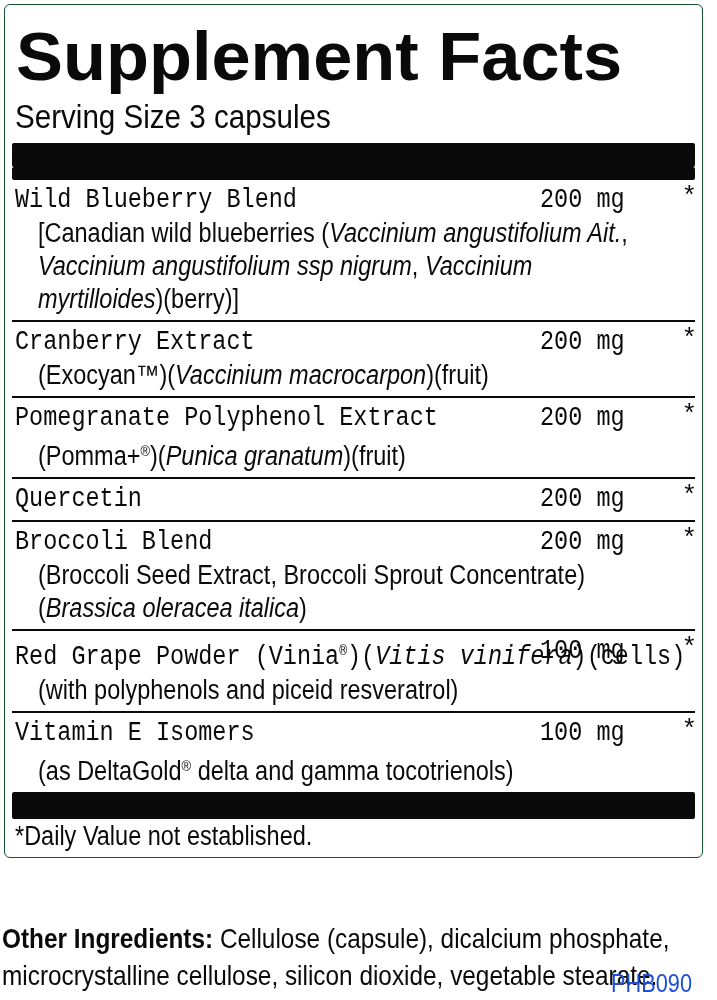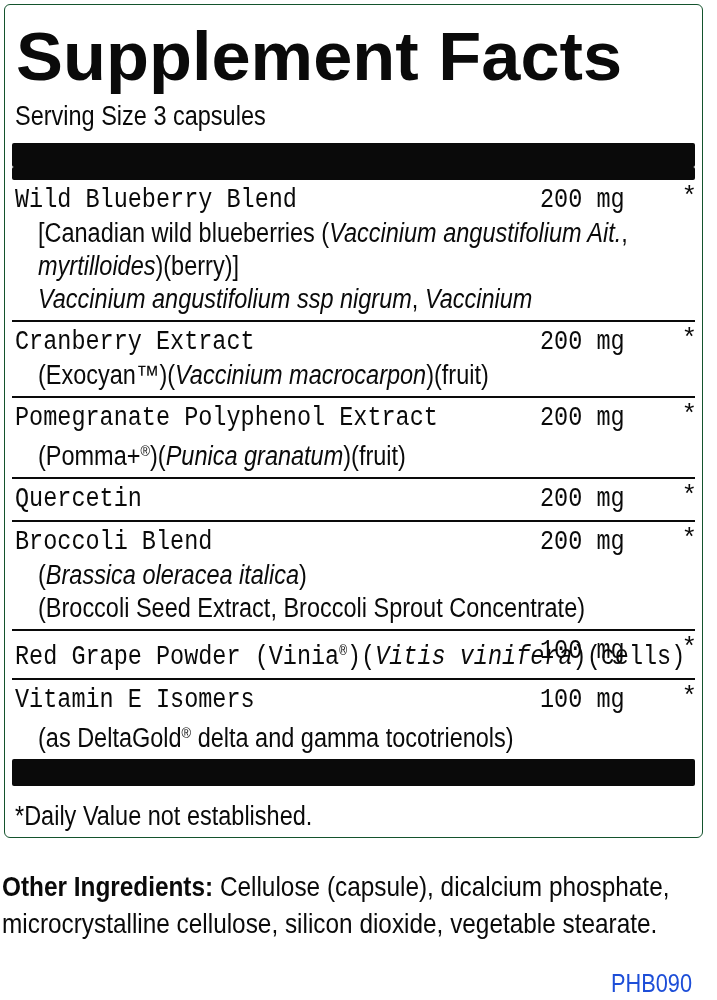--- a/index.html
+++ b/index.html
@@ -41,39 +41,39 @@
     transform-origin: 0 50%;
     white-space: pre;
   }
   .cond-r {
     display: inline-block;
     transform: scaleX(0.87);
     transform-origin: 100% 50%;
     white-space: pre;
   }
   .serving-block { padding-left: 3px; margin-top: 2px; }
-  .serving-line { font-size: 27px; line-height: 31px; }
+  .serving-line { font-size: 34px; line-height: 31px; }
   .bar { background: #0a0a0a; width: 100%; border-radius: 2px; }
   .bar-top { height: 24px; margin-top: 11px; }
   .bar-head { height: 13px; }
   .bar-bottom { height: 27px; }
   .col-head { position: relative; height: 34px; margin: 7px 0 6px 0; padding-left: 3px; font-weight: bold; font-size: 27px; line-height: 34px; }
   .col-head .right-col { position: absolute; right: -2px; top: 0; }
   .rows { }
   .row { border-top: 2px solid #0a0a0a; padding: 3px 0 4px 0; }
   .row:first-child { border-top: none; }
   .row-head { position: relative; line-height: 34px; font-size: 27px; padding-left: 3px; font-family: Liberation Mono, monospace; }
   .row-amount { position: absolute; left: 528px; top: 0; }
   .row-dv { position: absolute; right: -2px; top: -3px; font-size: 26px; }
   .sub-line { font-size: 27px; line-height: 33px; padding-left: 26px; text-decoration: underline; }
   .it { font-style: italic; }
   .bold { font-weight: bold; }
   .sup { font-size: 0.55em; vertical-align: 9px; letter-spacing: 0; }
-  .footnote-line { font-size: 27px; line-height: 34px; padding: 13px 0 4px 3px; }
-  .other-block { position: absolute; left: 2px; top: 868px; width: 713px; }
+  .footnote-line { font-size: 27px; line-height: 34px; padding: 0 0 4px 3px; }
+  .other-block { position: absolute; left: 2px; top: 920px; width: 713px; }
   .oi-line { font-size: 28px; line-height: 37px; }
   .product-code { position: absolute; right: 13px; top: 969px; font-size: 25px; color: #1d4ed8; }
 </style>
 </head>
 <body>
 
 <div class="page">
 
   <div class="facts-box">
 
@@ -89,41 +89,42 @@
 
     <div class="bar bar-top"></div>
 
 
     <div class="bar bar-head"></div>
 
     <div class="rows" id="rows">
         <div class="row">
           <div class="row-head"><span class="cond"><span>Wild Blueberry Blend</span></span><span class="row-amount"><span class="cond">200 mg</span></span><span class="row-dv">*</span></div>
           <div class="sub-line"><span class="cond"><span>[Canadian wild blueberries (</span><span class="it">Vaccinium angustifolium Ait.</span><span>,</span></span></div>
+          <div class="sub-line"><span class="cond"><span class="it">Vaccinium angustifolium ssp nigrum</span><span>, </span><span class="it">Vaccinium</span></span></div>
           <div class="sub-line"><span class="cond"><span class="it">myrtilloides</span><span>)(berry)]</span></span></div>
-          <div class="sub-line"><span class="cond"><span class="it">Vaccinium angustifolium ssp nigrum</span><span>, </span><span class="it">Vaccinium</span></span></div>
         </div>
         <div class="row">
           <div class="row-head"><span class="cond"><span>Cranberry Extract</span></span><span class="row-amount"><span class="cond">200 mg</span></span><span class="row-dv">*</span></div>
           <div class="sub-line"><span class="cond"><span>(Exocyan™)(</span><span class="it">Vaccinium macrocarpon</span><span>)(fruit)</span></span></div>
         </div>
         <div class="row">
           <div class="row-head"><span class="cond"><span>Pomegranate Polyphenol Extract</span></span><span class="row-amount"><span class="cond">200 mg</span></span><span class="row-dv">*</span></div>
           <div class="sub-line"><span class="cond"><span>(Pomma+</span><span class="sup">®</span><span>)(</span><span class="it">Punica granatum</span><span>)(fruit)</span></span></div>
         </div>
         <div class="row">
           <div class="row-head"><span class="cond"><span>Quercetin</span></span><span class="row-amount"><span class="cond">200 mg</span></span><span class="row-dv">*</span></div>
         </div>
         <div class="row">
           <div class="row-head"><span class="cond"><span>Broccoli Blend</span></span><span class="row-amount"><span class="cond">200 mg</span></span><span class="row-dv">*</span></div>
+          <div class="sub-line"><span class="cond"><span>(Broccoli Seed Extract, Broccoli Sprout Concentrate)</span></span></div>
           <div class="sub-line"><span class="cond"><span>(</span><span class="it">Brassica oleracea italica</span><span>)</span></span></div>
-          <div class="sub-line"><span class="cond"><span>(Broccoli Seed Extract, Broccoli Sprout Concentrate)</span></span></div>
         </div>
         <div class="row">
           <div class="row-head"><span class="cond"><span>Red Grape Powder (Vinia</span><span class="sup">®</span><span>)(</span><span class="it">Vitis vinifera</span><span>)(cells)</span></span><span class="row-amount"><span class="cond">100 mg</span></span><span class="row-dv">*</span></div>
+          <div class="sub-line"><span class="cond"><span>(with polyphenols and piceid resveratrol)</span></span></div>
         </div>
         <div class="row">
           <div class="row-head"><span class="cond"><span>Vitamin E Isomers</span></span><span class="row-amount"><span class="cond">100 mg</span></span><span class="row-dv">*</span></div>
           <div class="sub-line"><span class="cond"><span>(as DeltaGold</span><span class="sup">®</span><span> delta and gamma tocotrienols)</span></span></div>
         </div>
       </div>
 
     <div class="bar bar-bottom"></div>
 
     <div class="footnote-line">

